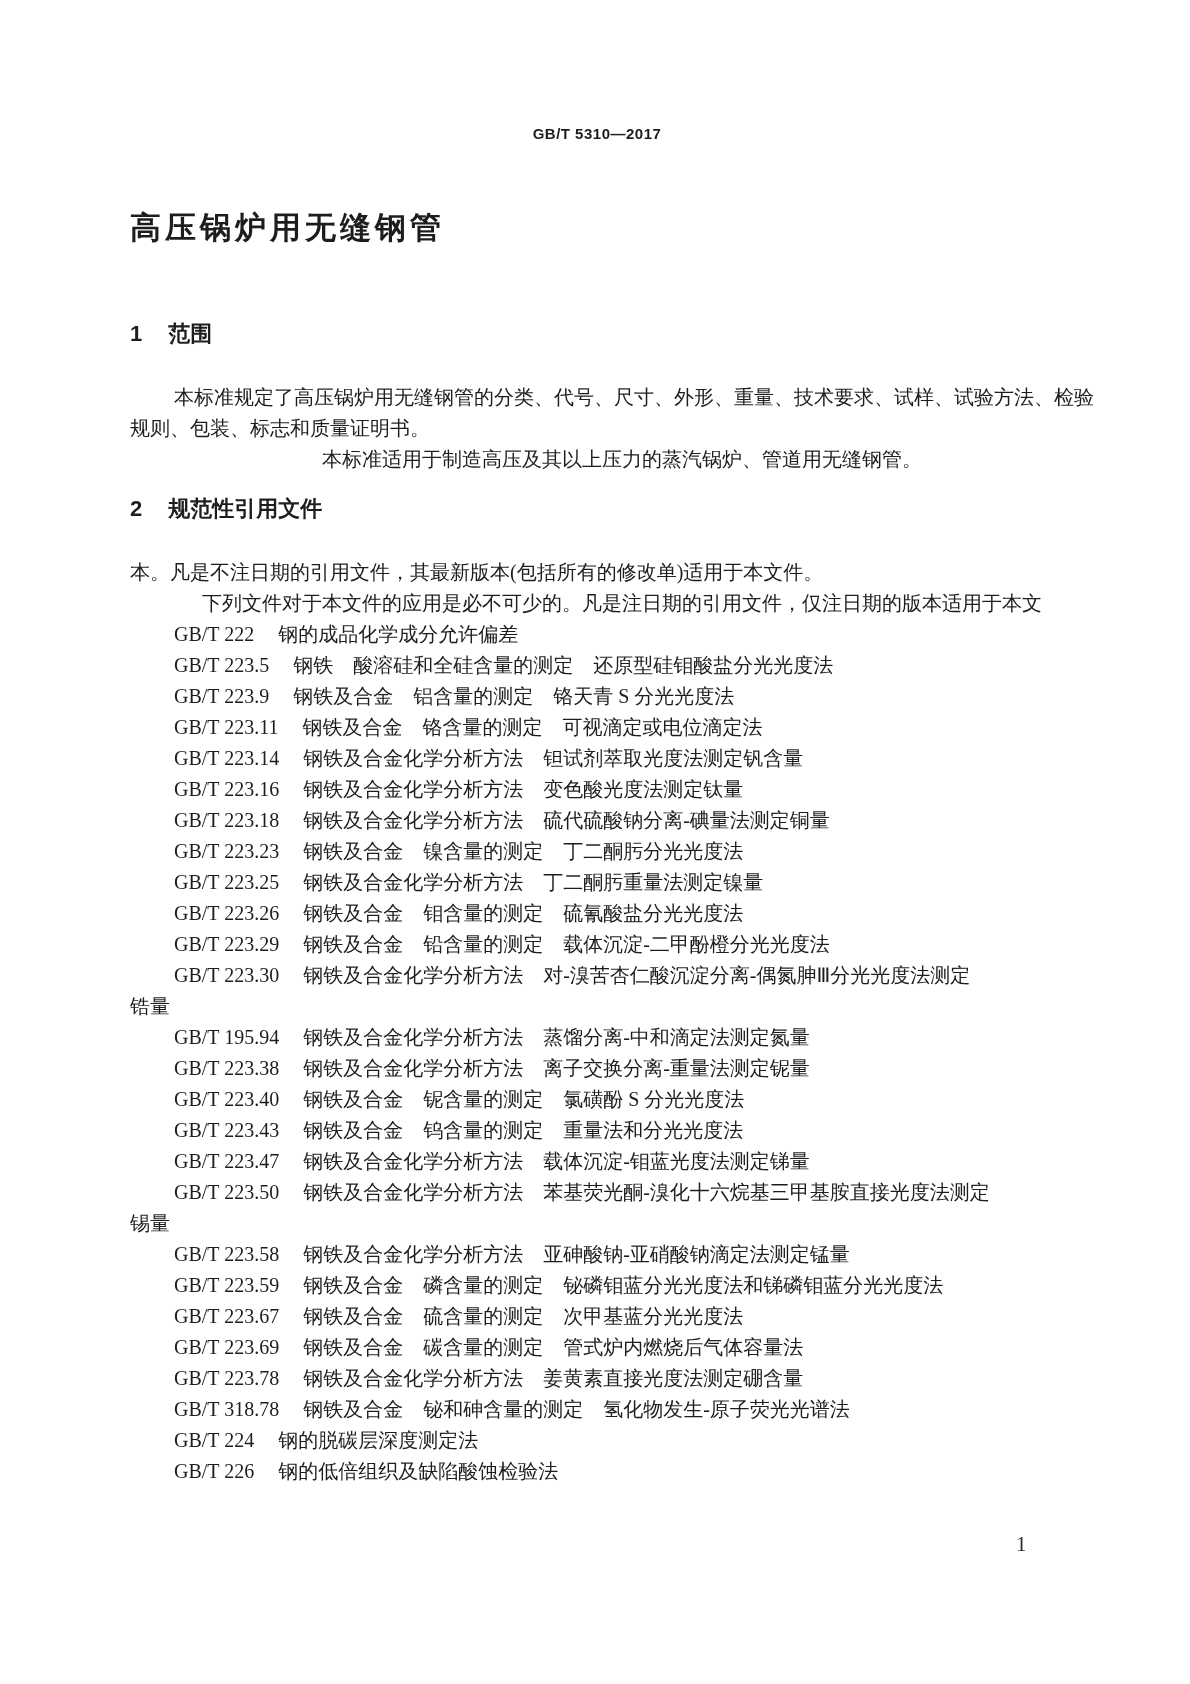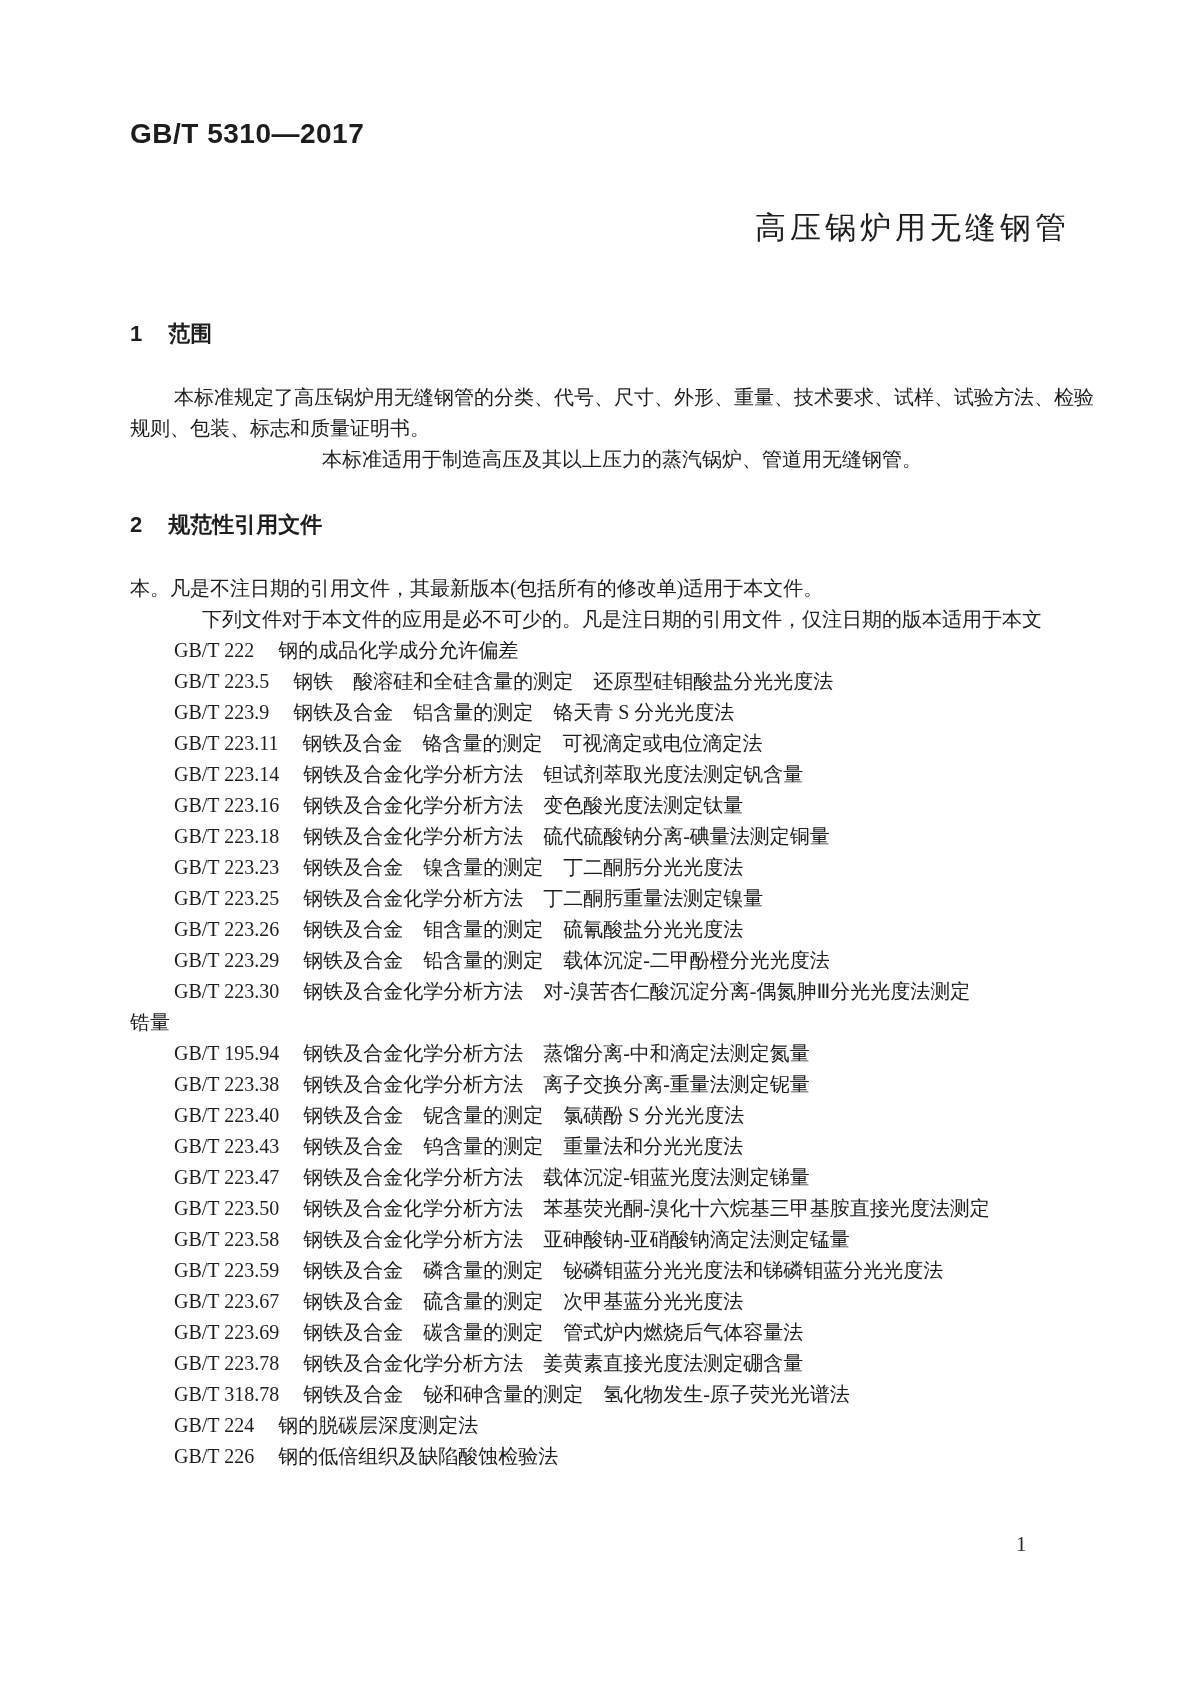--- a/index.html
+++ b/index.html
@@ -15,46 +15,46 @@
     overflow: hidden;
   }
   .content {
     position: absolute;
     left: 130px;
     top: 0;
     width: 940px;
   }
   .doc-header {
     margin-top: 122px;
-    text-align: left;
+    text-align: center;
     font-family: "Liberation Sans", sans-serif;
     font-weight: bold;
-    font-size: 28px;
+    font-size: 15px;
     letter-spacing: 0.5px;
     line-height: 24px;
     padding-right: 6px;
   }
   .doc-title {
     margin: 62px 0 0 0;
-    text-align: right;
+    text-align: left;
     font-family: "Liberation Sans", sans-serif;
-    font-weight: normal;
+    font-weight: bold;
     font-size: 31px;
     letter-spacing: 4px;
     line-height: 40px;
   }
   .section-heading {
     font-family: "Liberation Sans", sans-serif;
     font-weight: bold;
     font-size: 22px;
     line-height: 28px;
   }
   .section-heading .sec-num { display: inline-block; margin-right: 26px; }
   .sh-1 { margin-top: 72px; }
-  .sh-2 { margin-top: 36px; }
+  .sh-2 { margin-top: 20px; }
   .para { margin-top: 34px; }
   .line {
     line-height: 31px;
     white-space: nowrap;
   }
   .indent { padding-left: 44px; text-align: center; }
   .ref-list { margin-top: 0; }
   .ref-row {
     line-height: 31px;
     padding-left: 44px;
@@ -120,20 +120,21 @@
       <div class="ref-row"><span class="ref-code">GB/T 223.26</span><span>钢铁及合金　钼含量的测定　硫氰酸盐分光光度法</span></div>
       <div class="ref-row"><span class="ref-code">GB/T 223.29</span><span>钢铁及合金　铅含量的测定　载体沉淀-二甲酚橙分光光度法</span></div>
       <div class="ref-row"><span class="ref-code">GB/T 223.30</span><span>钢铁及合金化学分析方法　对-溴苦杏仁酸沉淀分离-偶氮胂Ⅲ分光光度法测定</span></div>
       <div class="ref-cont">锆量</div>
       <div class="ref-row"><span class="ref-code">GB/T 195.94</span><span>钢铁及合金化学分析方法　蒸馏分离-中和滴定法测定氮量</span></div>
       <div class="ref-row"><span class="ref-code">GB/T 223.38</span><span>钢铁及合金化学分析方法　离子交换分离-重量法测定铌量</span></div>
       <div class="ref-row"><span class="ref-code">GB/T 223.40</span><span>钢铁及合金　铌含量的测定　氯磺酚 S 分光光度法</span></div>
       <div class="ref-row"><span class="ref-code">GB/T 223.43</span><span>钢铁及合金　钨含量的测定　重量法和分光光度法</span></div>
       <div class="ref-row"><span class="ref-code">GB/T 223.47</span><span>钢铁及合金化学分析方法　载体沉淀-钼蓝光度法测定锑量</span></div>
       <div class="ref-row"><span class="ref-code">GB/T 223.50</span><span>钢铁及合金化学分析方法　苯基荧光酮-溴化十六烷基三甲基胺直接光度法测定</span></div>
+      <div class="ref-cont">锡量</div>
       <div class="ref-row"><span class="ref-code">GB/T 223.58</span><span>钢铁及合金化学分析方法　亚砷酸钠-亚硝酸钠滴定法测定锰量</span></div>
       <div class="ref-row"><span class="ref-code">GB/T 223.59</span><span>钢铁及合金　磷含量的测定　铋磷钼蓝分光光度法和锑磷钼蓝分光光度法</span></div>
       <div class="ref-row"><span class="ref-code">GB/T 223.67</span><span>钢铁及合金　硫含量的测定　次甲基蓝分光光度法</span></div>
       <div class="ref-row"><span class="ref-code">GB/T 223.69</span><span>钢铁及合金　碳含量的测定　管式炉内燃烧后气体容量法</span></div>
       <div class="ref-row"><span class="ref-code">GB/T 223.78</span><span>钢铁及合金化学分析方法　姜黄素直接光度法测定硼含量</span></div>
       <div class="ref-row"><span class="ref-code">GB/T 318.78</span><span>钢铁及合金　铋和砷含量的测定　氢化物发生-原子荧光光谱法</span></div>
       <div class="ref-row"><span class="ref-code">GB/T 224</span><span>钢的脱碳层深度测定法</span></div>
       <div class="ref-row"><span class="ref-code">GB/T 226</span><span>钢的低倍组织及缺陷酸蚀检验法</span></div>
     </div>
 

